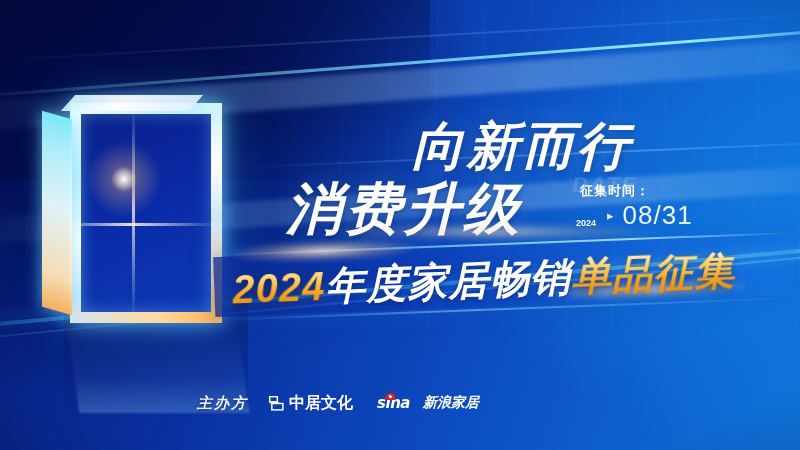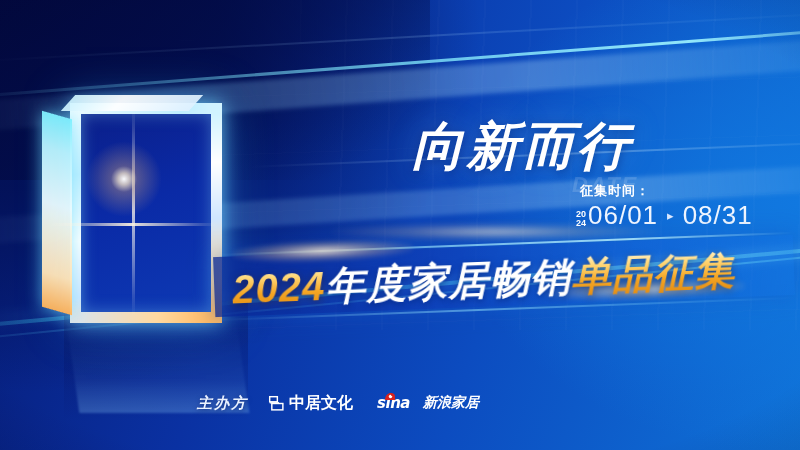--- a/index.html
+++ b/index.html
@@ -100,21 +100,21 @@
     background:radial-gradient(ellipse at center, rgba(255,245,225,.75) 0%, rgba(255,210,150,.25) 38%, rgba(255,200,140,0) 75%);
     filter:blur(3px);}
 
   
   #datewrap{position:absolute;left:566px;top:176px;width:230px;height:62px;}
   .date-wm{position:absolute;left:6px;top:-4px;font-size:22px;font-weight:bold;
     font-style:italic;color:rgba(255,255,255,.14);letter-spacing:2px;}
   .date-label{position:absolute;left:14px;top:6px;font-size:13px;color:#fff;
     font-weight:bold;letter-spacing:1px;}
   .date-row{position:absolute;left:10px;top:24px;display:flex;align-items:center;}
-  .date-yr{display:flex;flex-direction:column;line-height:9px;font-size:9px;
+  .date-yr{display:flex;flex-direction:row;line-height:9px;font-size:9px;
     font-weight:bold;color:#fff;margin-right:2px;padding-bottom:3px;
     align-self:flex-end;}
   .date-main{font-size:26px;color:#f0f6ff;letter-spacing:1px;font-weight:300;}
   .date-sep{font-size:13px;color:#dce9ff;margin:0 9px;}
 
   
   #band{position:absolute;left:214px;top:246px;width:580px;height:60px;
     transform:rotate(-2.2deg);}
   .band-bg{position:absolute;inset:0;
     background:linear-gradient(100deg, rgba(8,40,150,.78) 0%, rgba(14,62,185,.62) 38%, rgba(18,96,215,.55) 72%, rgba(20,110,225,.32) 100%);
@@ -183,31 +183,31 @@
     <div class="pdoor"></div>
     <div class="pframe"></div>
     <div class="pside"></div>
     <div class="ptop"></div>
     <div class="pflare-v"></div>
     <div class="pflare-h"></div>
     <div class="pflare"></div>
   </div>
 
   <div class="hl" id="hl1">向新而行</div>
+  <div class="hl" id="hl2">消费升级</div>
   <div class="glow-under"></div>
 
   <div id="datewrap">
     <div class="date-wm">DATE</div>
     <div class="date-label">征集时间：</div>
     <div class="date-row">
       <span class="date-yr">
         <span>20</span>
         <span>24</span>
       </span>
-      <span class="date-main">06/01</span>
       <span class="date-sep">▸</span>
       <span class="date-main">08/31</span>
     </div>
   </div>
 
   <div id="band">
     <div class="band-bg"></div>
     <div class="band-edge-t"></div>
     <div class="band-edge-b"></div>
     <div class="band-flare"></div>

